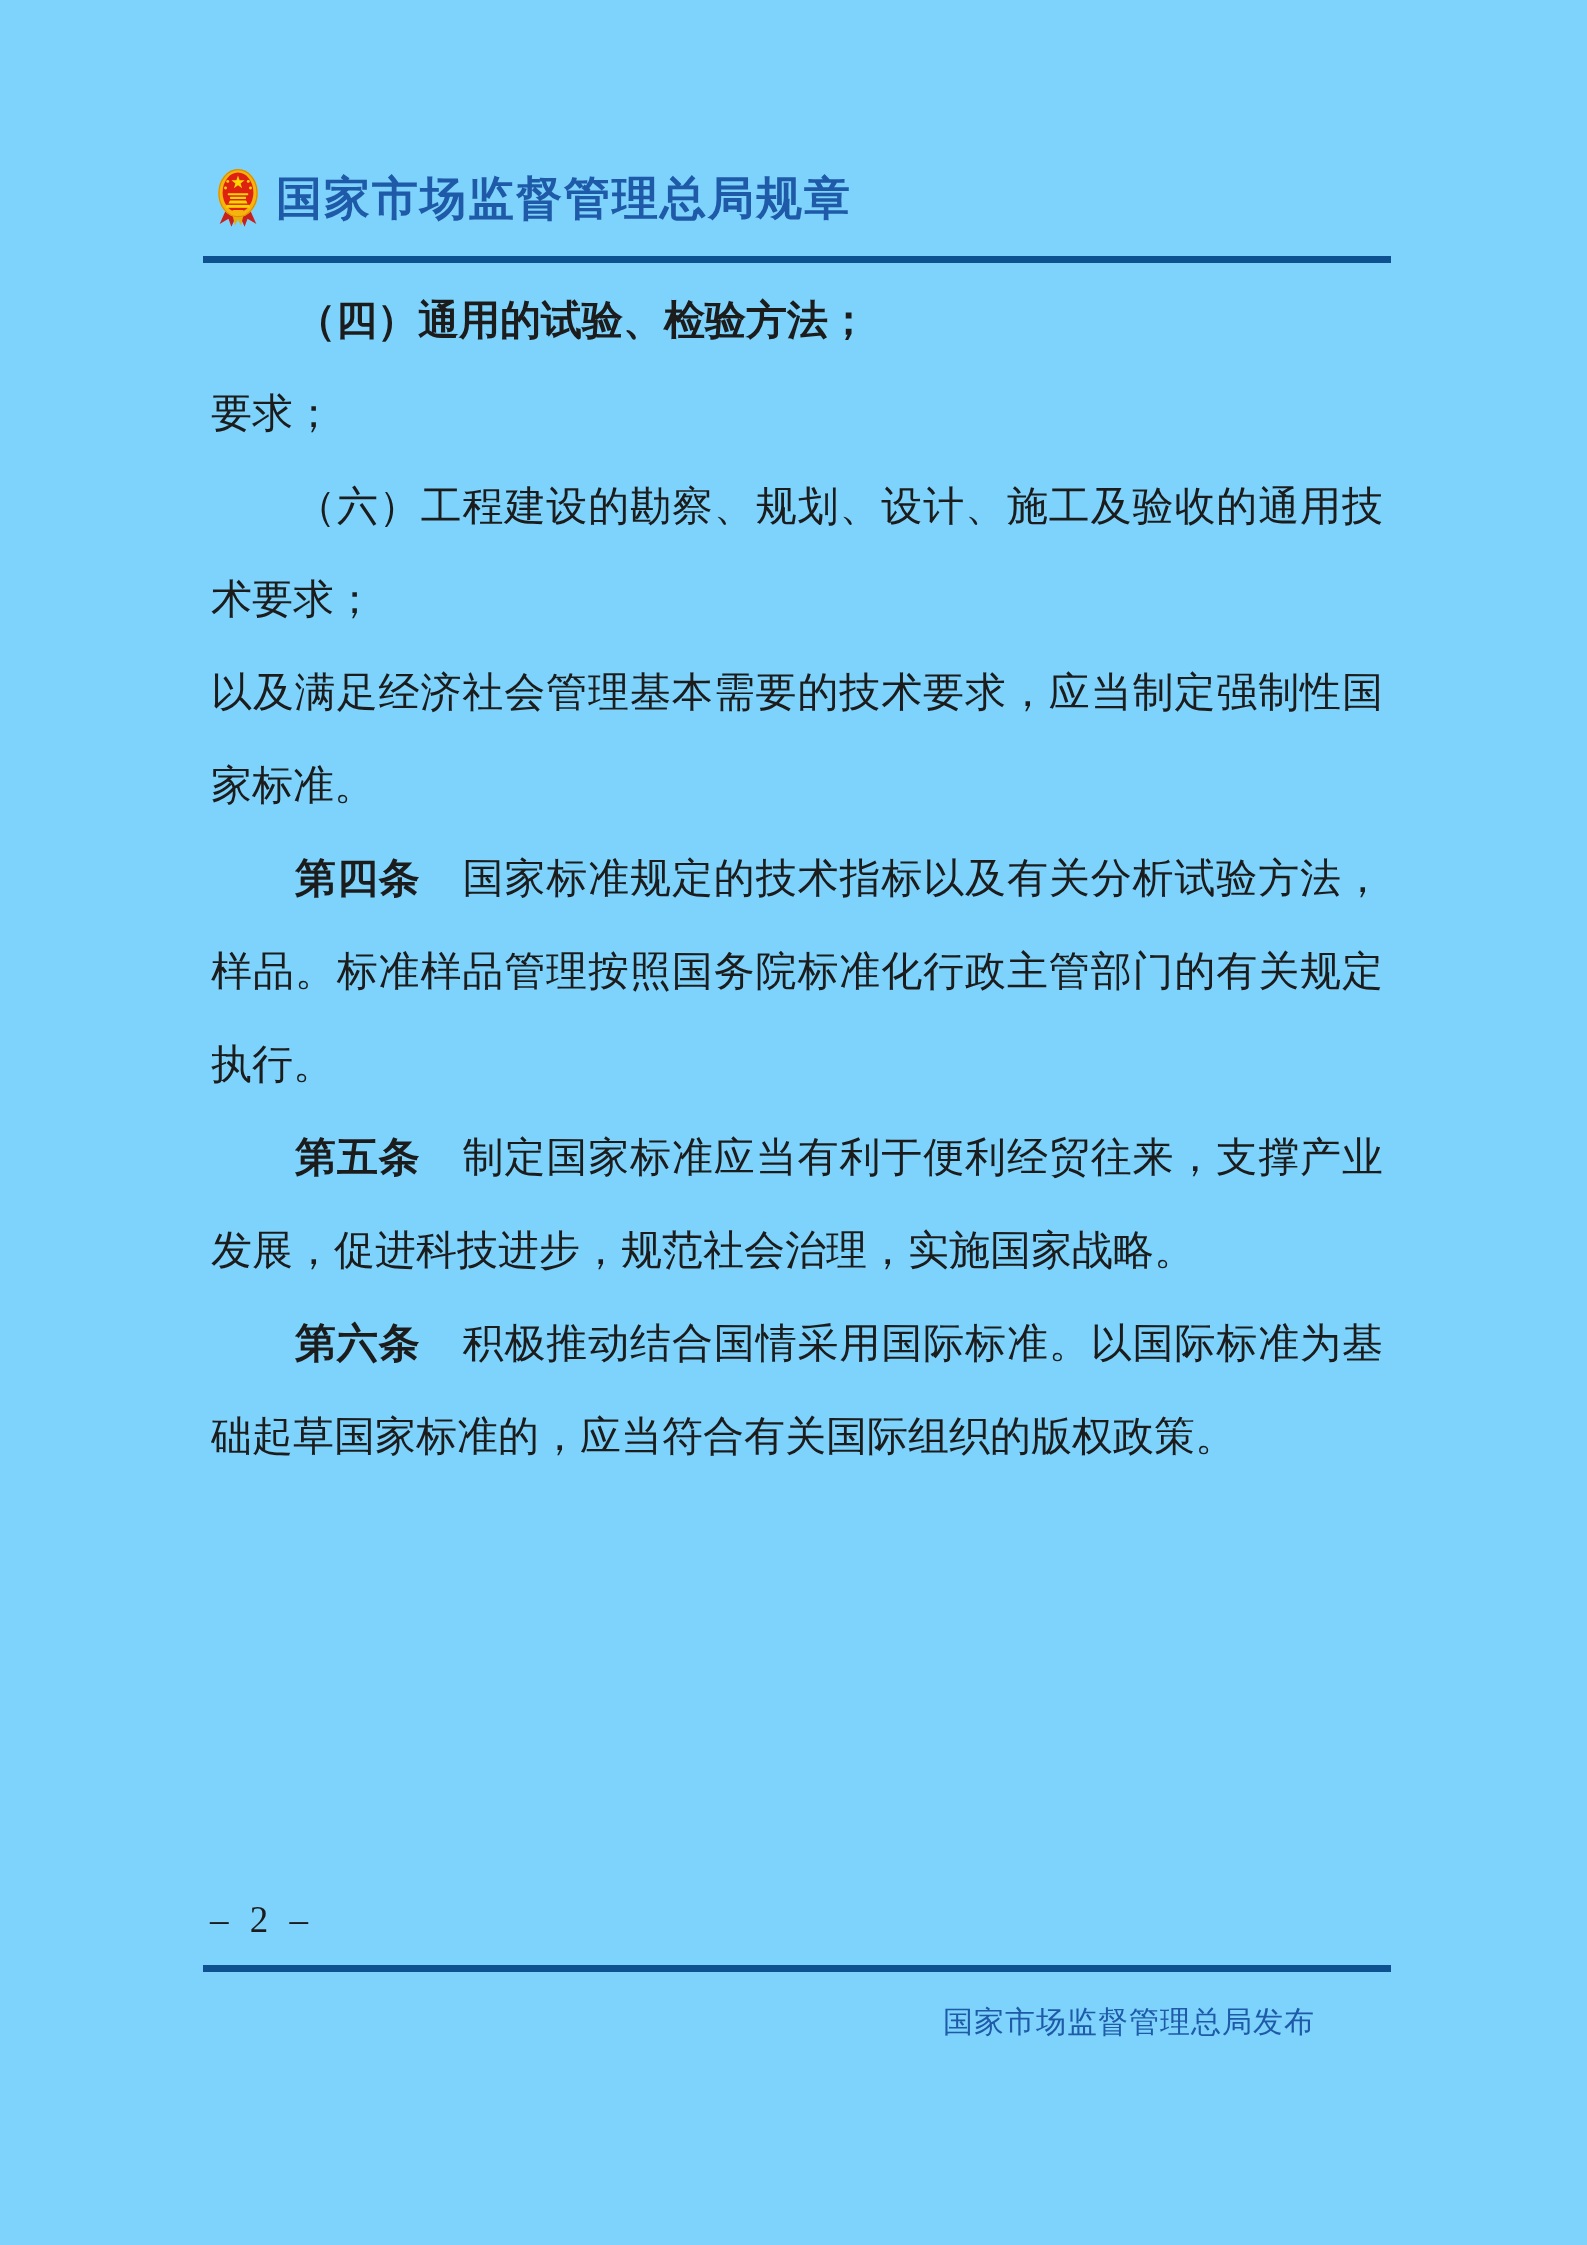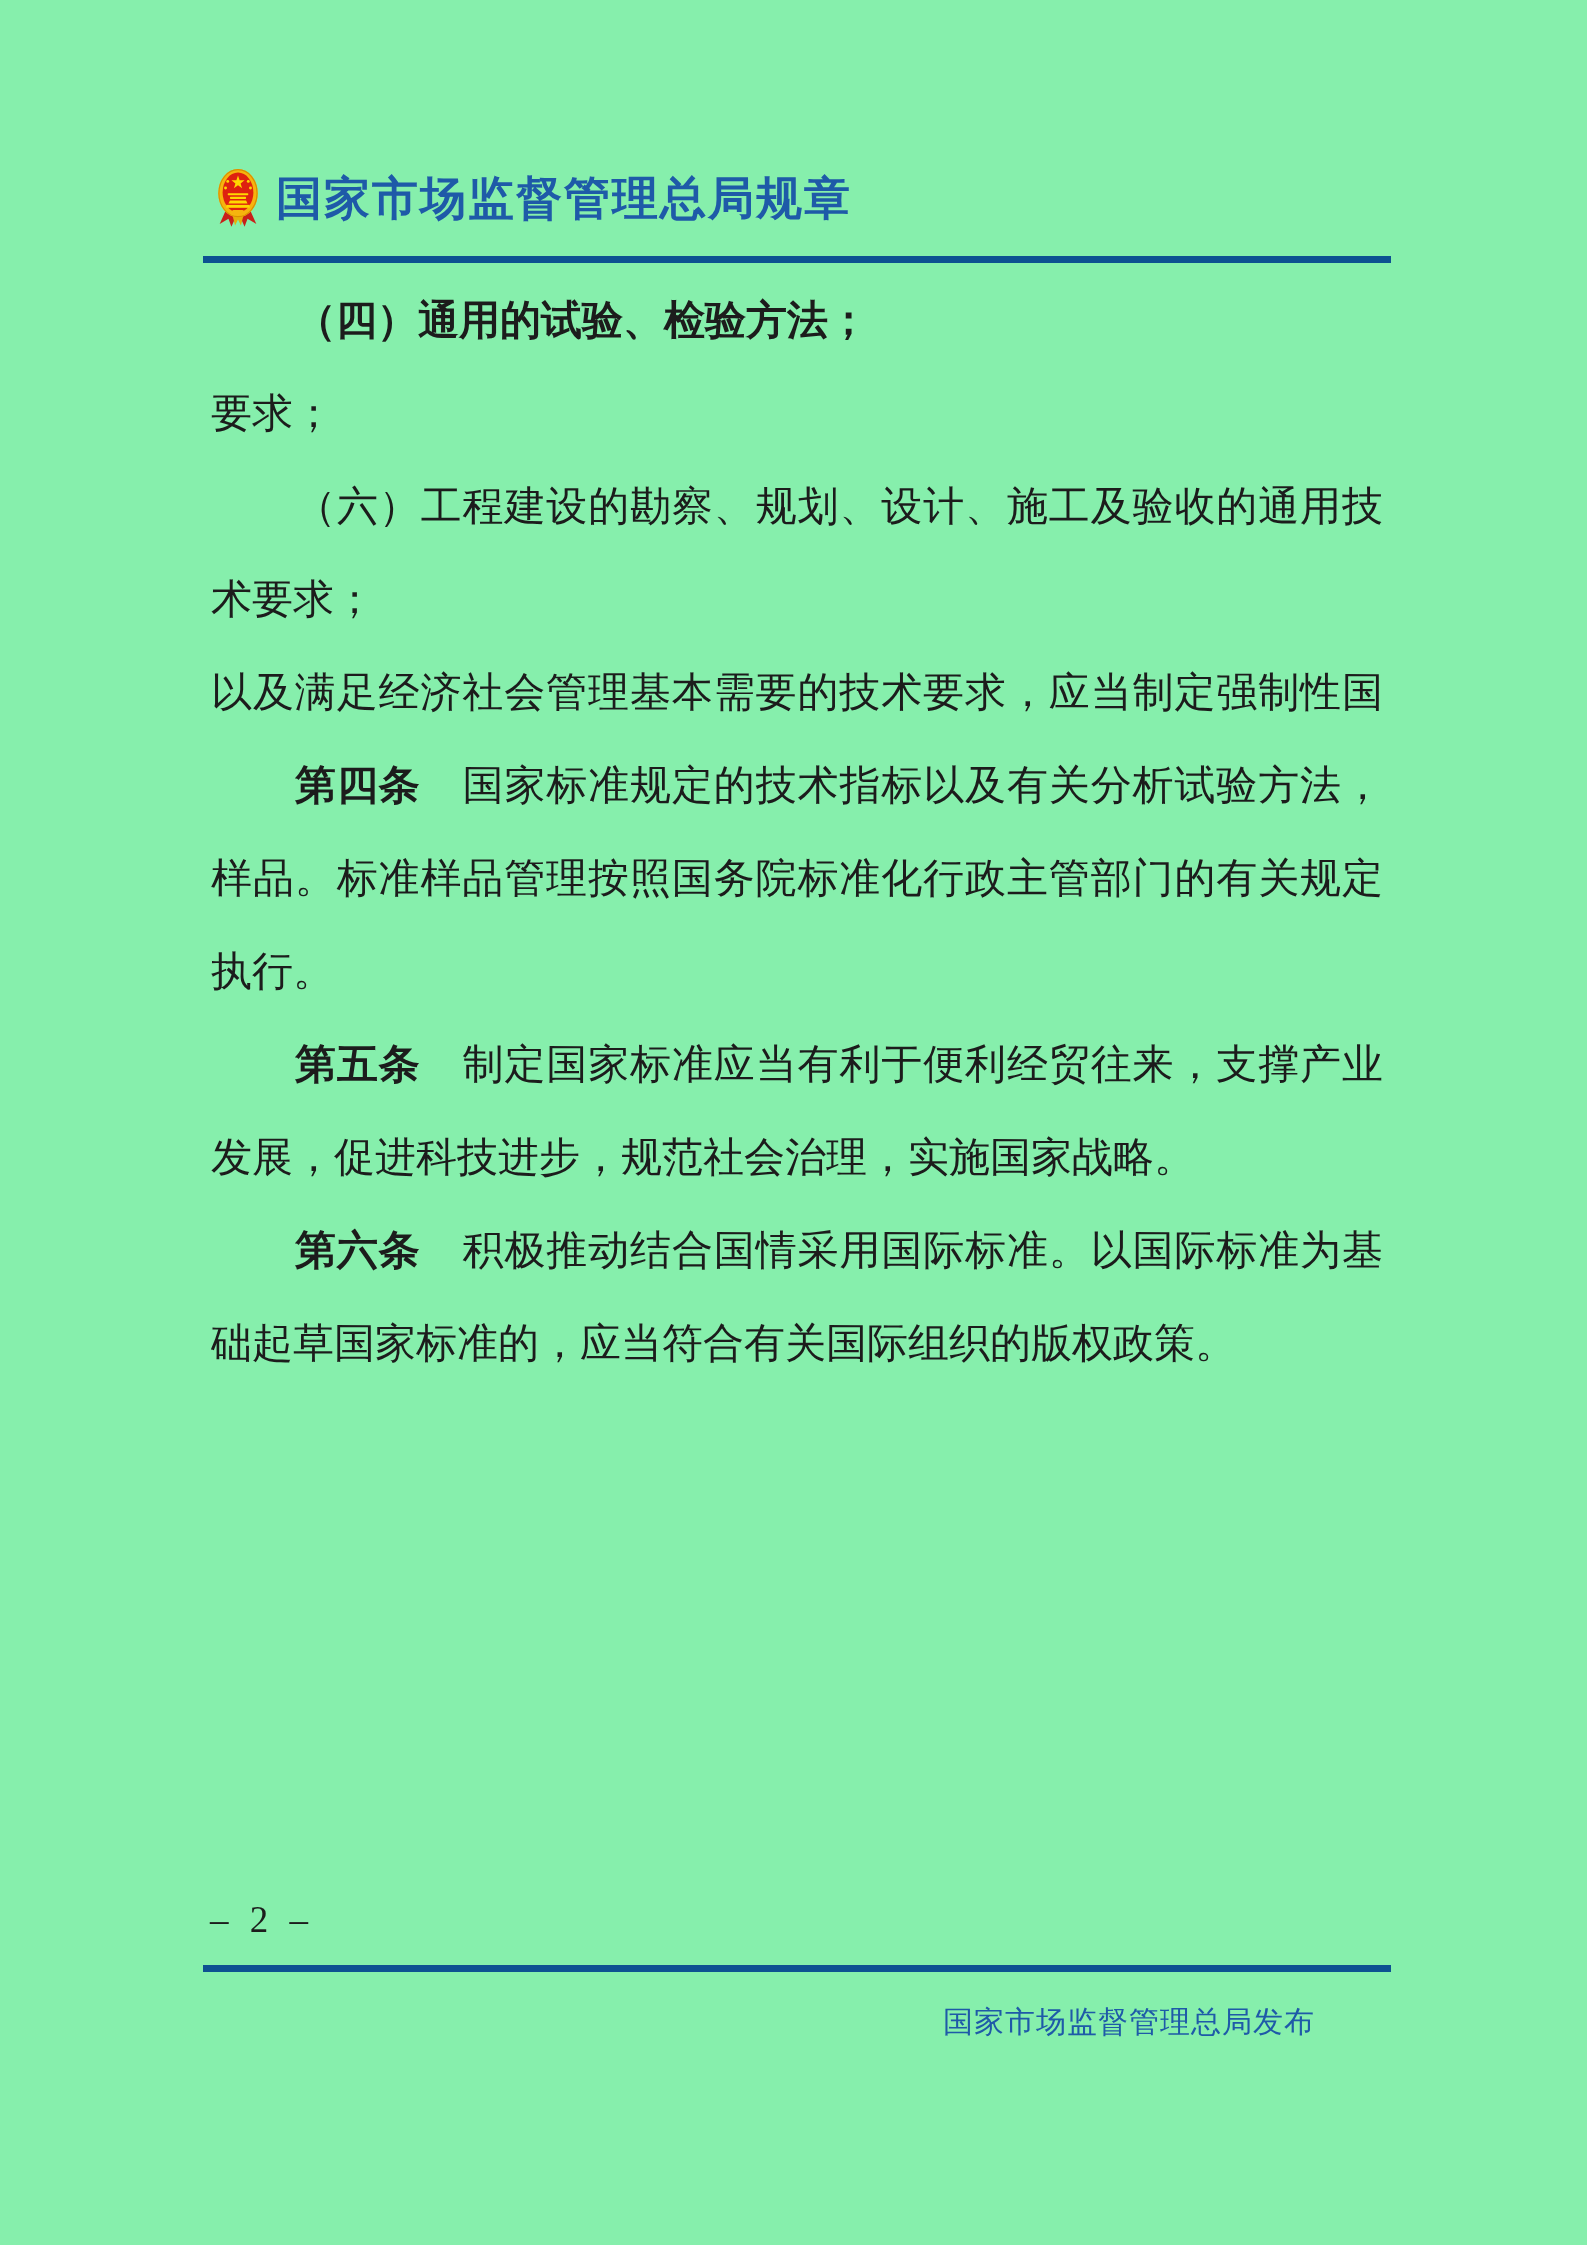--- a/index.html
+++ b/index.html
@@ -4,21 +4,21 @@
 <style>
   html, body {
     margin: 0;
     padding: 0;
     background: #ffffff;
   }
   .page {
     position: relative;
     width: 1587px;
     height: 2245px;
-    background: #86efac;
+    background: #7dd3fc;
     font-family: "Liberation Serif", "DejaVu Serif", serif;
     overflow: hidden;
   }
   
   .header {
     position: absolute;
     left: 216px;
     top: 168px;
     display: flex;
     align-items: center;
@@ -126,20 +126,21 @@
   </div>
 
   <div class="rule rule-top"></div>
 
   <main class="body-text">
     <p class="line indent"><span class="term">（四）通用的试验、检验方法；</span></p>
     <p class="line"><span>要求；</span></p>
     <p class="line indent full"><span>（六）工程建设的勘察、规划、设计、施工及验收的通用技</span></p>
     <p class="line"><span>术要求；</span></p>
     <p class="line full"><span>以及满足经济社会管理基本需要的技术要求，应当制定强制性国</span></p>
+    <p class="line"><span>家标准。</span></p>
     <p class="line indent full"><span class="term">第四条</span><span>　国家标准规定的技术指标以及有关分析试验方法，</span></p>
     <p class="line full"><span>样品。标准样品管理按照国务院标准化行政主管部门的有关规定</span></p>
     <p class="line"><span>执行。</span></p>
     <p class="line indent full"><span class="term">第五条</span><span>　制定国家标准应当有利于便利经贸往来，支撑产业</span></p>
     <p class="line"><span>发展，促进科技进步，规范社会治理，实施国家战略。</span></p>
     <p class="line indent full"><span class="term">第六条</span><span>　积极推动结合国情采用国际标准。以国际标准为基</span></p>
     <p class="line"><span>础起草国家标准的，应当符合有关国际组织的版权政策。</span></p>
   </main>
 
   <div class="page-number">– 2 –</div>

